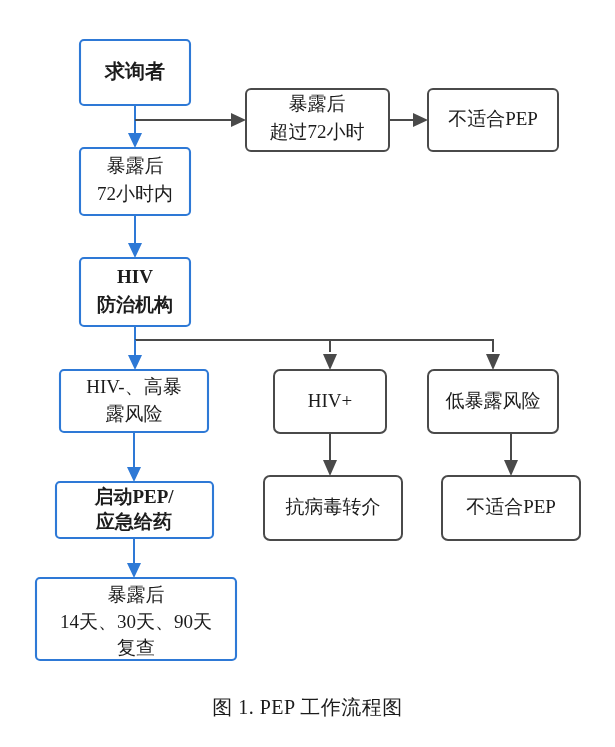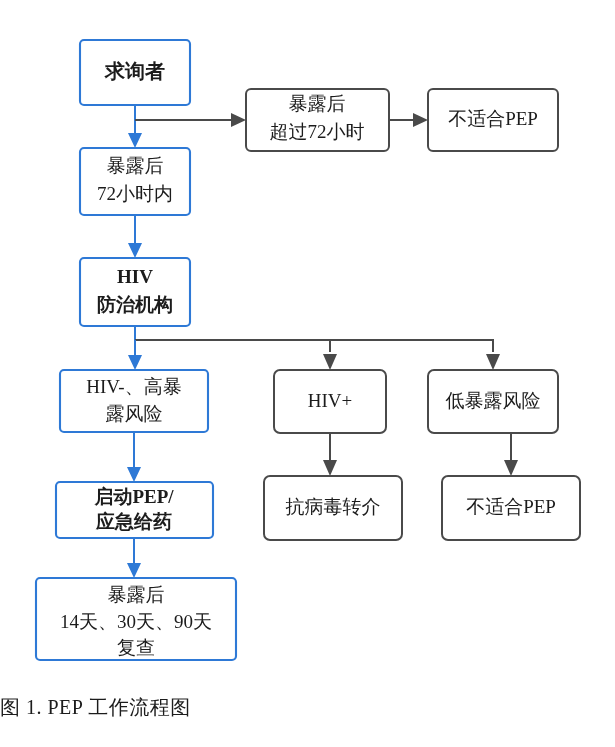--- a/index.html
+++ b/index.html
@@ -58,20 +58,21 @@
     dominant-baseline: middle;
   }
   .node-label.bold { font-weight: bold; }
   .node-label.plain { font-weight: normal; }
 
   .caption {
     position: absolute;
     left: 0;
     top: 694px;
     width: 615px;
+    text-align: center;
     font-family: "Liberation Serif", "DejaVu Serif", serif;
     font-size: 20px;
     color: #1c1c1c;
     letter-spacing: 0.5px;
   }
 </style>
 </head>
 <body>
 
 <div id="figure-root">

